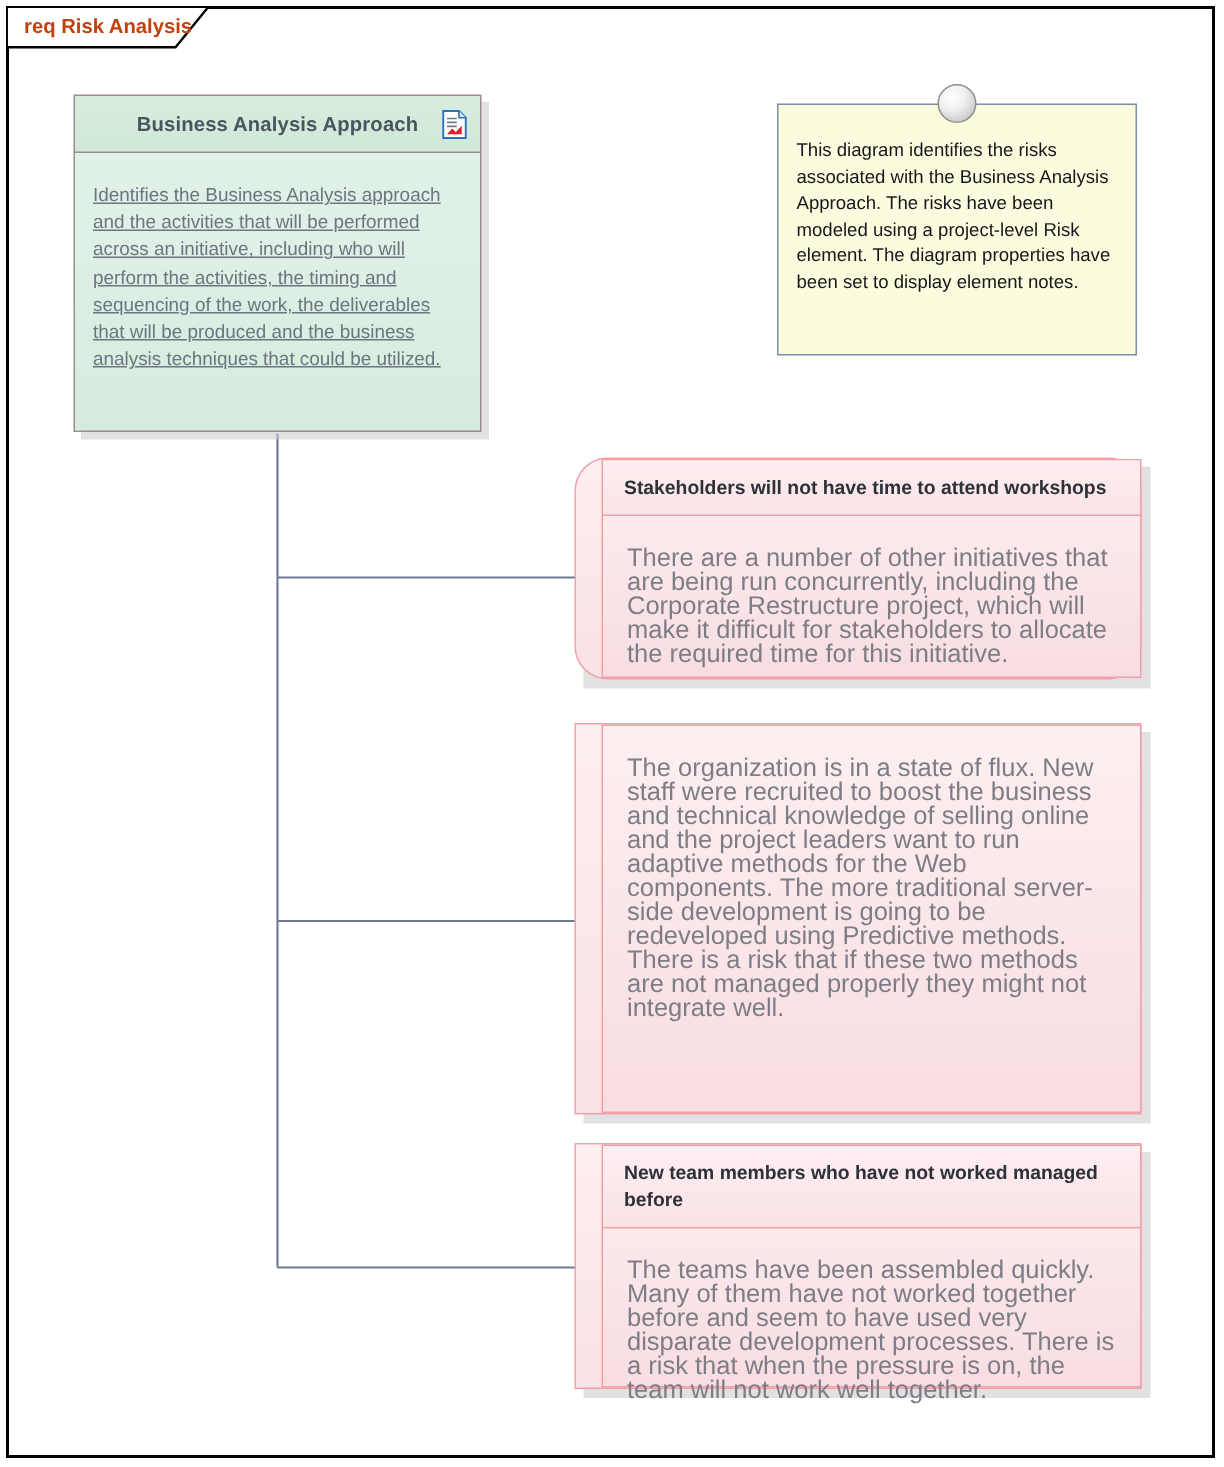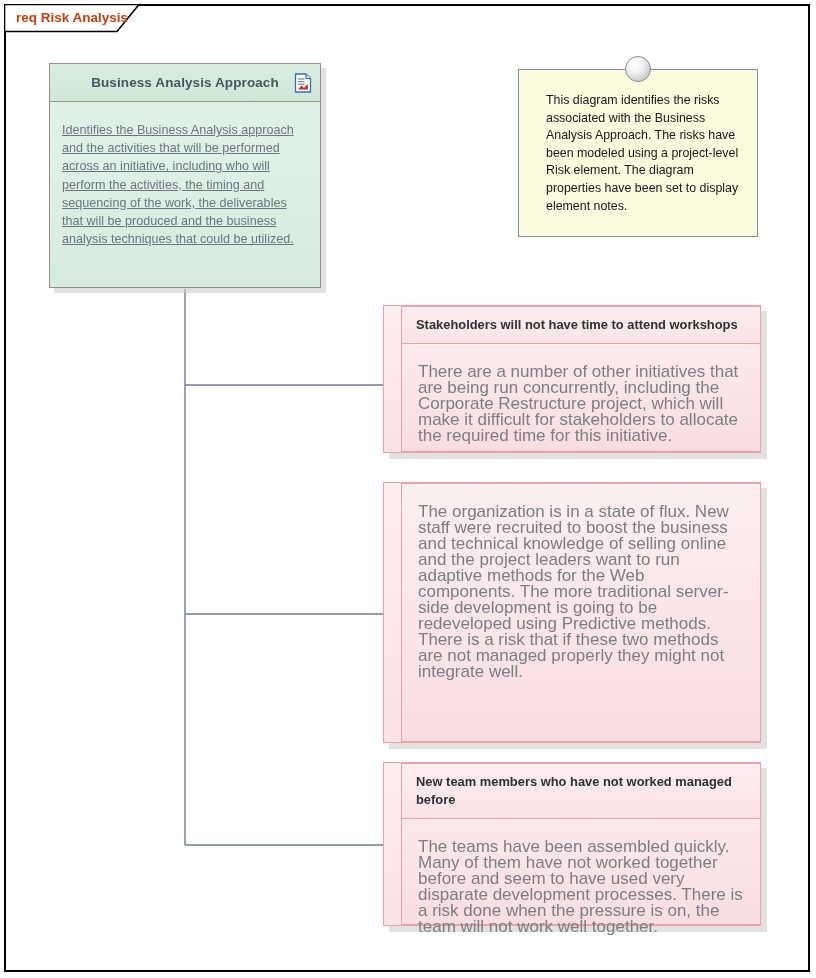--- a/index.html
+++ b/index.html
@@ -110,21 +110,20 @@
   
   #diagram-note {
     position: absolute;
     left: 518px;
     top: 69px;
     width: 240px;
     height: 168px;
     box-sizing: border-box;
     border: 1px solid #7a8fa8;
     background: #fcfbdd;
-    padding-left: 15px;
   }
   #note-pin {
     position: absolute;
     left: 50%;
     top: -14px;
     transform: translateX(-50%);
     width: 26px;
     height: 26px;
     border-radius: 50%;
     background: radial-gradient(circle at 36% 32%, #ffffff 0%, #f0f0f0 38%, #cfcfcf 72%, #b5b5b5 100%);
@@ -214,33 +213,33 @@
   </div>
   <div id="ba-approach-body">Identifies the Business Analysis approach and the activities that will be performed across an initiative, including who will perform the activities, the timing and sequencing of the work, the deliverables that will be produced and the business analysis techniques that could be utilized.</div>
 </div>
 
 <div id="diagram-note">
   <div id="note-pin"></div>
   <div id="note-text">This diagram identifies the risks associated with the Business Analysis Approach. The risks have been modeled using a project-level Risk element. The diagram properties have been set to display element notes.</div>
 </div>
 
 <div class="el-shadow" style="left:389px; top:311px; width:378px; height:148px;"></div>
-<div class="risk-outer" style="left:383px; top:305px; width:378px; height:148px;">
+<div class="risk-outer" style="left:383px; top:305px; width:378px; height:148px;border-radius:22px;">
   <div class="risk-inner">
     <div class="risk-header">Stakeholders will not have time to attend workshops</div>
     <div class="risk-body">There are a number of other initiatives that are being run concurrently, including the Corporate Restructure project, which will make it difficult for stakeholders to allocate the required time for this initiative.</div>
   </div>
 </div>
 
 <div class="el-shadow" style="left:389px; top:488px; width:378px; height:261px;"></div>
 <div class="risk-outer" style="left:383px; top:482px; width:378px; height:261px;">
   <div class="risk-inner">
     <div class="risk-body">The organization is in a state of flux. New staff were recruited to boost the business and technical knowledge of selling online and the project leaders want to run adaptive methods for the Web components. The more traditional server-side development is going to be redeveloped using Predictive methods. There is a risk that if these two methods are not managed properly they might not integrate well.</div>
   </div>
 </div>
 
 <div class="el-shadow" style="left:389px; top:768px; width:378px; height:164px;"></div>
 <div class="risk-outer" style="left:383px; top:762px; width:378px; height:164px;">
   <div class="risk-inner">
     <div class="risk-header">New team members who have not worked managed before</div>
-    <div class="risk-body">The teams have been assembled quickly. Many of them have not worked together before and seem to have used very disparate development processes. There is a risk done when the pressure is on, the team will not work well together.</div>
+    <div class="risk-body">The teams have been assembled quickly. Many of them have not worked together before and seem to have used very disparate development processes. There is a risk that when the pressure is on, the team will not work well together.</div>
   </div>
 </div>
 
 </body></html>

